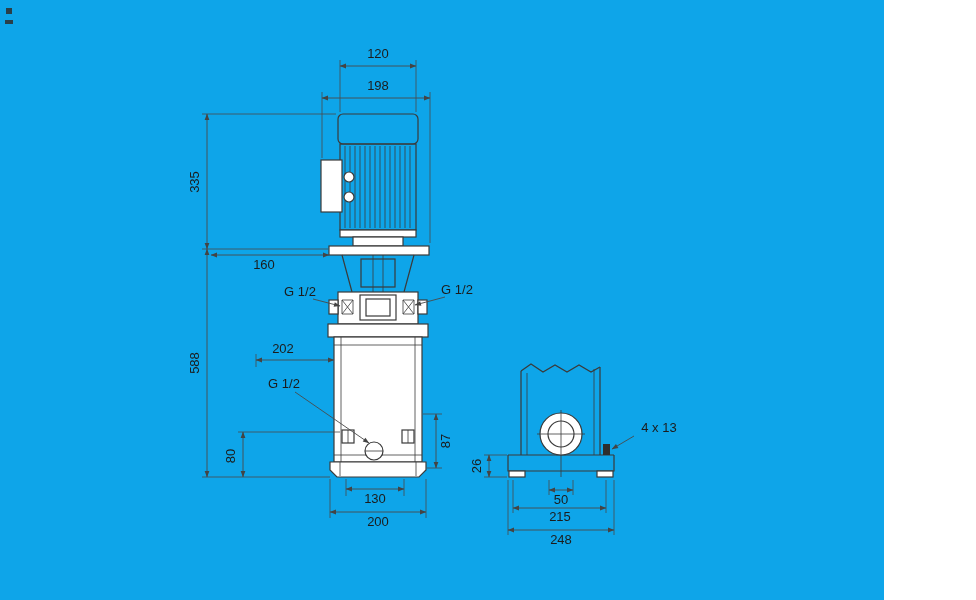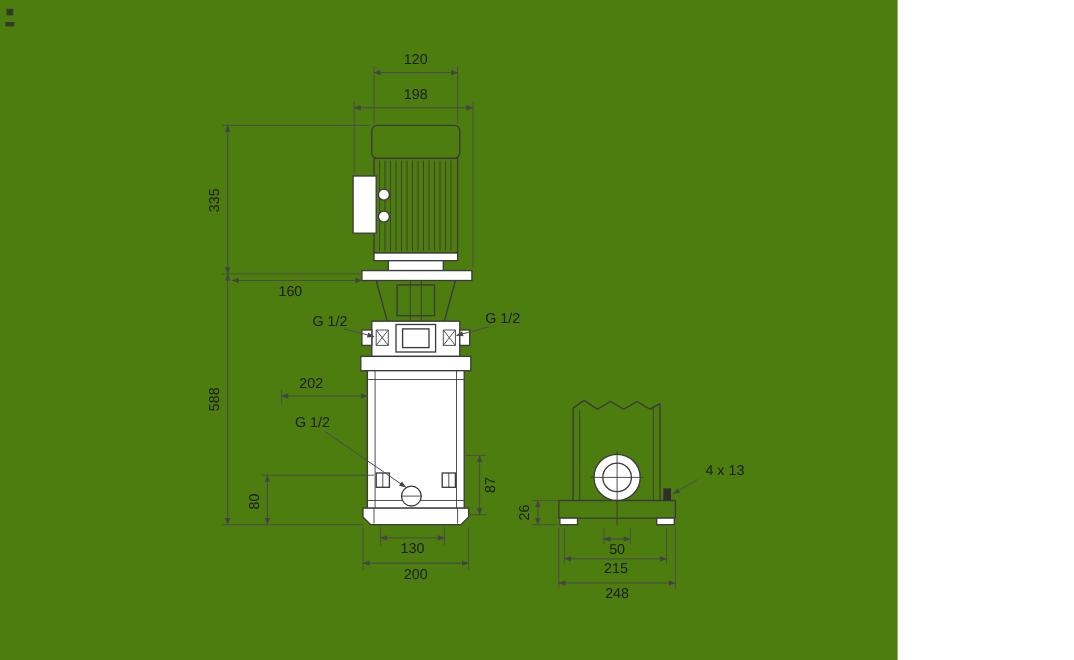--- a/index.html
+++ b/index.html
@@ -1,16 +1,16 @@
 <!DOCTYPE html>
 <html><head>
 <meta charset="utf-8">
 <style>
   html,body{margin:0;padding:0;background:#ffffff;}
-  .page{position:relative;width:816px;height:600px;background:#4d7c0f;overflow:hidden;}
+  .page{position:relative;width:884px;height:600px;background:#0ea5e9;overflow:hidden;}
   svg text{font-family:"Liberation Sans","DejaVu Sans",sans-serif;font-size:13px;fill:#1c1c1c;}
   .obj{stroke:#3a3a3a;stroke-width:1.2;fill:none;}
   .objf{stroke:#3a3a3a;stroke-width:1.2;fill:#ffffff;}
   .thin{stroke:#3a3a3a;stroke-width:0.8;fill:none;}
   .dim{stroke:#4a4a4a;stroke-width:0.9;fill:none;}
   .ext{stroke:#4a4a4a;stroke-width:0.8;fill:none;}
   .ldr{stroke:#4a4a4a;stroke-width:0.9;fill:none;}
   .dark{fill:#2e2e2e;stroke:none;}
 </style>
 </head>

